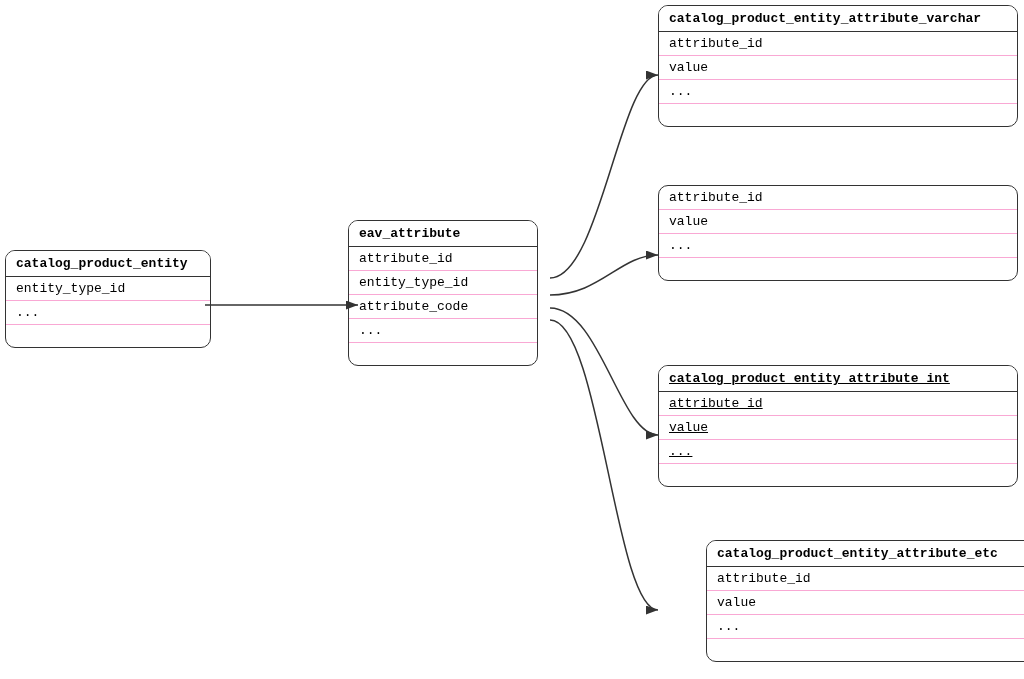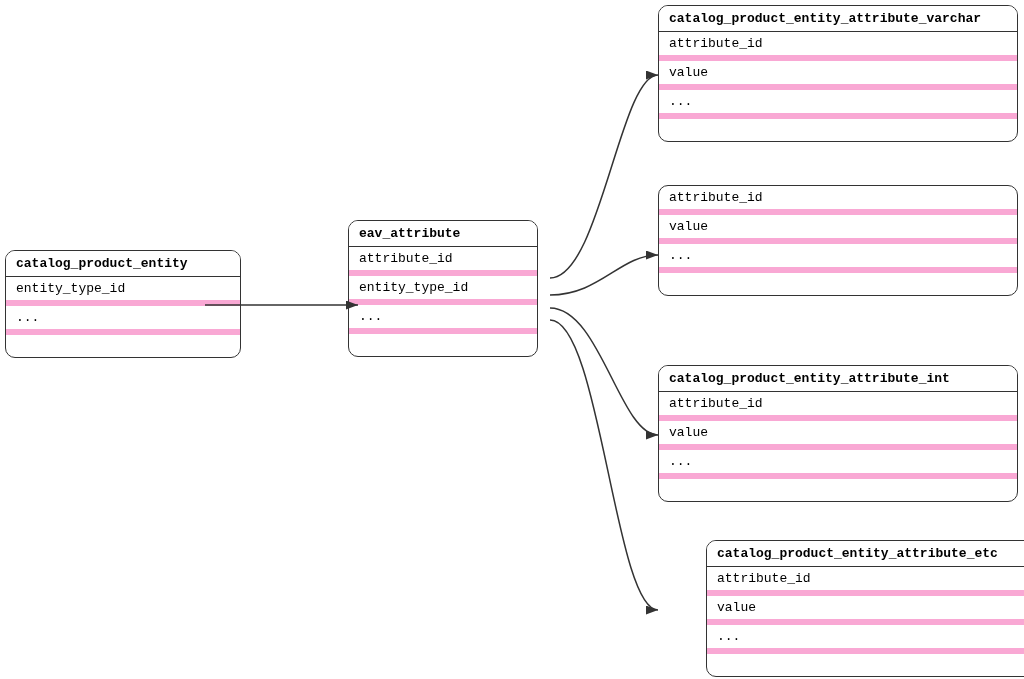--- a/index.html
+++ b/index.html
@@ -26,71 +26,72 @@
     }
     .db-table .table-header {
       padding: 5px 10px;
       font-weight: bold;
       border-bottom: 1.5px solid #333;
       background: #fff;
       white-space: nowrap;
     }
     .db-table .table-row {
       padding: 4px 10px;
-      border-bottom: 6px solid #f9a8d4;
+      border-bottom: 1px solid #f9a8d4;
       white-space: nowrap;
     }
     .db-table .table-row:last-child {
       border-bottom: none;
     }
     svg.arrows {
       position: absolute;
       top: 0;
       left: 0;
       width: 1024px;
       height: 679px;
       pointer-events: none;
     }
   </style>
 </head>
 <body>
 
 <div class="diagram">
 
-  <div class="db-table" style="left:5px; top:250px; width:236px;">
+  <div class="db-table" style="left:5px; top:250px; width:206px;">
     <div class="table-header">catalog_product_entity</div>
     <div class="table-row">entity_type_id</div>
     <div class="table-row">...</div>
     <div class="table-row" style="height:22px;"></div>
   </div>
 
   <div class="db-table" style="left:348px; top:220px; width:190px;">
     <div class="table-header">eav_attribute</div>
     <div class="table-row">attribute_id</div>
     <div class="table-row">entity_type_id</div>
+    <div class="table-row">attribute_code</div>
     <div class="table-row">...</div>
     <div class="table-row" style="height:22px;"></div>
   </div>
 
   <div class="db-table" style="left:658px; top:5px; width:360px;">
     <div class="table-header">catalog_product_entity_attribute_varchar</div>
     <div class="table-row">attribute_id</div>
     <div class="table-row">value</div>
     <div class="table-row">...</div>
     <div class="table-row" style="height:22px;"></div>
   </div>
 
   <div class="db-table" style="left:658px; top:185px; width:360px;">
     <div class="table-row">attribute_id</div>
     <div class="table-row">value</div>
     <div class="table-row">...</div>
     <div class="table-row" style="height:22px;"></div>
   </div>
 
-  <div class="db-table" style="left:658px; top:365px; width:360px;">
+  <div class="db-table" style="left:658px; top:365px; width:360px;text-decoration:underline;">
     <div class="table-header">catalog_product_entity_attribute_int</div>
     <div class="table-row">attribute_id</div>
     <div class="table-row">value</div>
     <div class="table-row">...</div>
     <div class="table-row" style="height:22px;"></div>
   </div>
 
   <div class="db-table" style="left:658px; top:540px; width:408px;margin-left:48px;">
     <div class="table-header">catalog_product_entity_attribute_etc</div>
     <div class="table-row">attribute_id</div>

